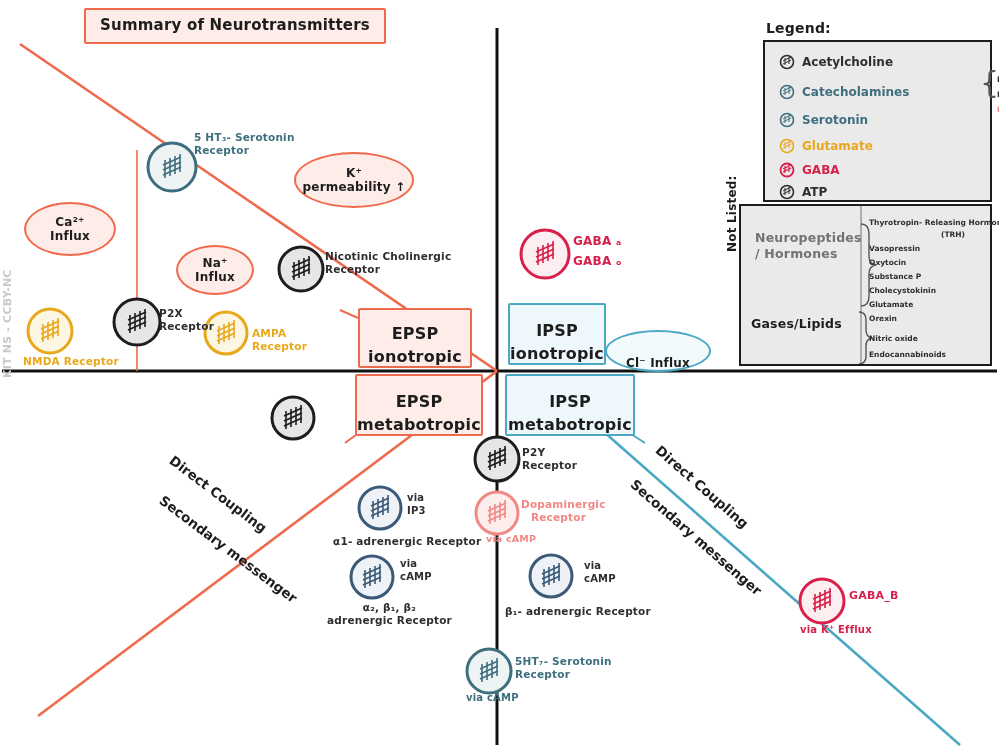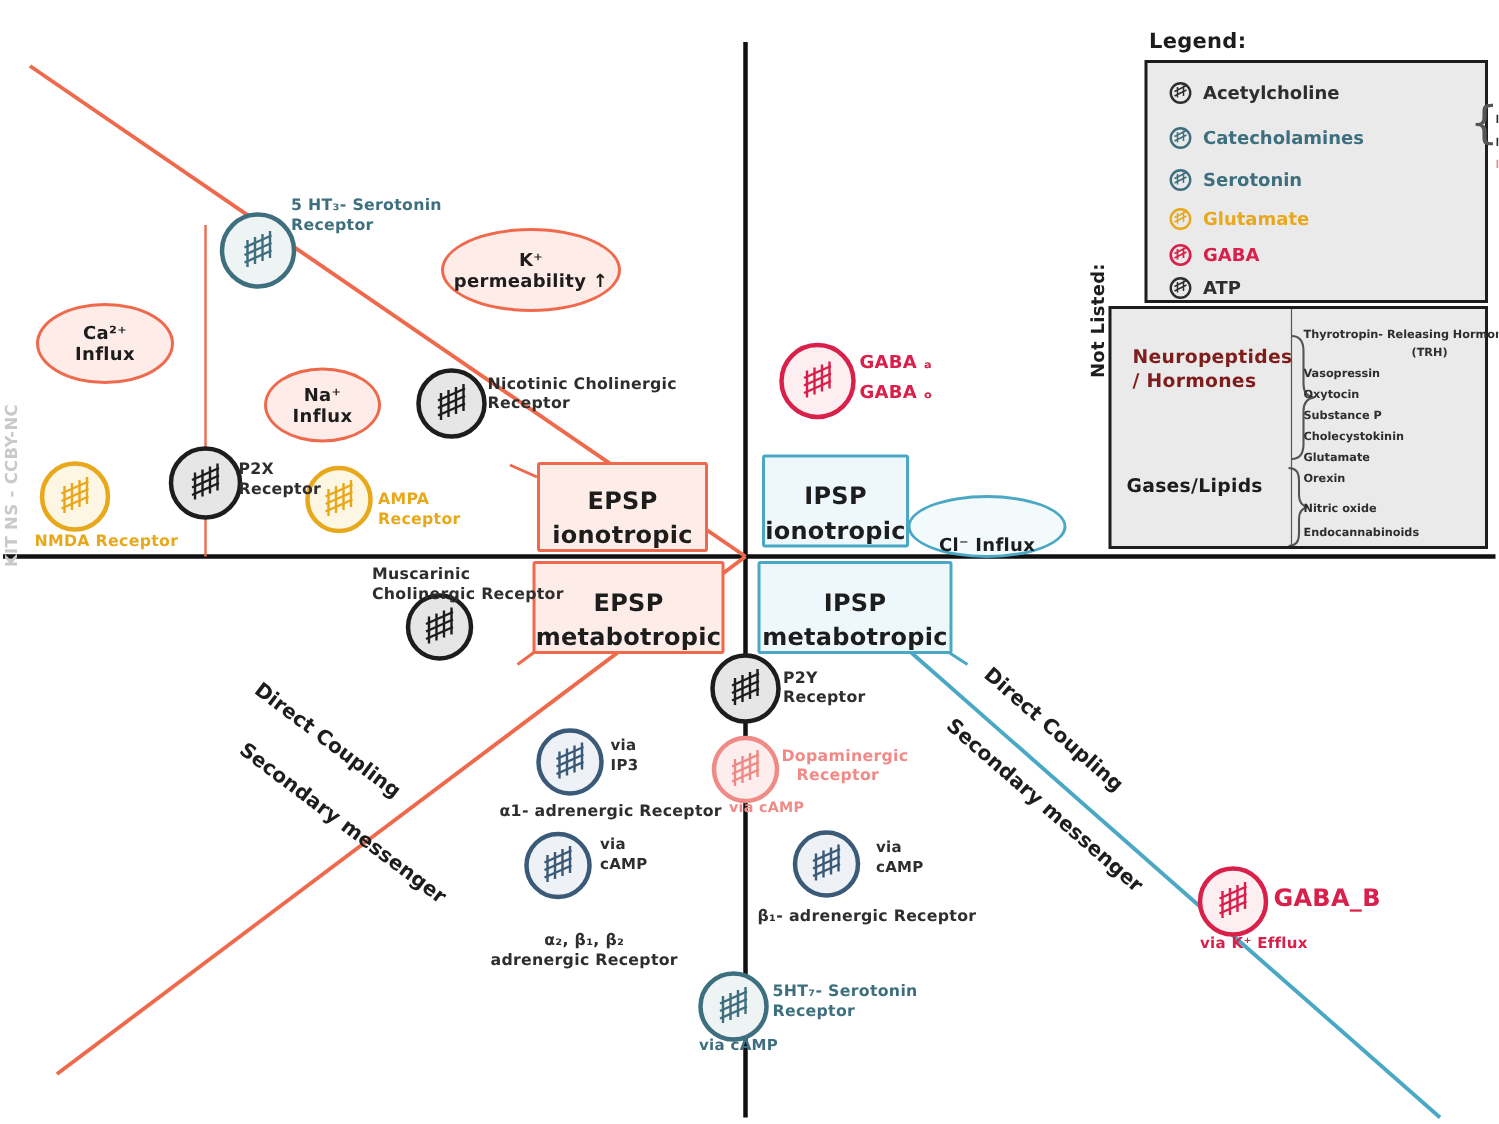--- a/index.html
+++ b/index.html
@@ -35,33 +35,33 @@
   
   .ell{display:flex;flex-direction:column;align-items:center;justify-content:center;border-radius:50%;text-align:center;}
   .ell-red{border:2px solid #ef6a4d;background:#fdece8;color:#1d1d1d;}
   .ell-blue{border:2px solid #4aa8c4;background:#f2fafc;color:#1d1d1d;justify-content:flex-end;}
   .ell span{font-size:12px;font-weight:700;line-height:1.2;}
   #ca-influx{left:24px;top:202px;width:88px;height:50px;}
   #na-influx{left:176px;top:245px;width:74px;height:46px;}
   #k-perm{left:294px;top:152px;width:116px;height:52px;}
   #cl-influx{left:605px;top:330px;width:102px;height:38px;}
   .lbl{position:absolute;font-size:10.5px;font-weight:700;line-height:1.25;white-space:nowrap;}
-  .lbl.c{text-align:center;margin-top:20px;}
+  .lbl.c{text-align:center;}
 
   
   #legend-title{left:766px;top:20px;font-size:14px;font-weight:700;color:#1d1d1d;}
   #legend-box{left:763px;top:40px;width:225px;height:158px;border:2px solid #1d1d1d;background:#eaeaea;}
   .lgrow{position:absolute;display:flex;align-items:center;text-align:center;}
   .lgrow .gname{font-size:12px;font-weight:700;margin-left:7px;}
   #cat-brace{left:215px;top:26px;font-size:30px;color:#555;line-height:1;}
   .catitem{position:absolute;font-size:7.5px;font-weight:700;color:#2e2e2e;white-space:nowrap;}
   #notlisted-box{left:739px;top:204px;width:249px;height:158px;border:2px solid #1d1d1d;background:#eaeaea;}
   #notlisted-label{left:726px;top:252px;font-size:12px;font-weight:700;color:#1d1d1d;
       transform:rotate(-90deg);transform-origin:left top;white-space:nowrap;}
-  #np-title{left:14px;top:24px;font-size:12.5px;font-weight:700;color:#7f1d1d;line-height:1.3;}
+  #np-title{left:14px;top:24px;font-size:12.5px;font-weight:700;color:#737373;line-height:1.3;}
   #gl-title{left:10px;top:110px;font-size:12.5px;font-weight:700;color:#1d1d1d;line-height:1.3;}
   .npitem{position:absolute;left:128px;font-size:7.5px;font-weight:700;color:#2e2e2e;white-space:nowrap;}
 
   
   .diag{position:absolute;font-size:13.5px;font-weight:700;color:#1d1d1d;white-space:nowrap;}
 
   
   #watermark{left:2px;top:378px;font-size:11px;font-weight:700;color:#c9c9c9;
       transform:rotate(-90deg);transform-origin:left top;white-space:nowrap;}
 </style>
@@ -81,20 +81,23 @@
 
     <path d="M604,432 L960,745" stroke="#4aa8c4" stroke-width="2.6" fill="none"></path>
 
     <line x1="137" y1="150" x2="137" y2="371" stroke="#ef6a4d" stroke-width="1.6"></line>
 
     <line x1="358" y1="318" x2="340" y2="310" stroke="#ef6a4d" stroke-width="2"></line>
     <line x1="360" y1="432" x2="345" y2="443" stroke="#ef6a4d" stroke-width="2"></line>
     <line x1="628" y1="432" x2="645" y2="443" stroke="#4aa8c4" stroke-width="2"></line>
   </svg>
 
+  <div class="abs hand" id="title">
+    <span>Summary of Neurotransmitters</span>
+  </div>
 
   <div class="abs hand qbox ebox" id="epsp-iono">
     <span>EPSP</span>
     <span class="l2">ionotropic</span>
   </div>
   <div class="abs hand qbox ibox" id="ipsp-iono">
     <span>IPSP</span>
     <span class="l2">ionotropic</span>
   </div>
   <div class="abs hand qbox ebox" id="epsp-meta">
@@ -217,24 +220,20 @@
     <div>NMDA Receptor</div>
   </div>
   <div class="lbl hand gold" style="left:252px;top:327px;">
     <div>AMPA</div>
     <div>Receptor</div>
   </div>
   <div class="lbl hand crimson" style="left:573px;top:234px;font-size:12px;">
     <div>GABA ₐ</div>
     <div style="margin-top:5px;">GABA ₒ</div>
   </div>
-  <div class="lbl hand ink" style="left:248px;top:377px;">
-    <div>Muscarinic</div>
-    <div>Cholinergic  Receptor</div>
-  </div>
   <div class="lbl hand ink" style="left:407px;top:492px;font-size:10px;">
     <div>via</div>
       <div>IP3</div>
   </div>
   <div class="lbl hand ink" style="left:333px;top:535px;">
     <div>⍺1- adrenergic Receptor</div>
   </div>
   <div class="lbl hand ink" style="left:400px;top:558px;font-size:10px;">
     <div>via</div>
       <div>cAMP</div>
@@ -261,21 +260,21 @@
   <div class="lbl hand salmon" style="left:486px;top:533px;font-size:9.5px;">
     <div>via cAMP</div>
   </div>
   <div class="lbl hand ink" style="left:584px;top:560px;font-size:10px;">
     <div>via</div>
       <div>cAMP</div>
   </div>
   <div class="lbl hand ink" style="left:505px;top:605px;">
     <div>β₁- adrenergic Receptor</div>
   </div>
-  <div class="lbl hand crimson" style="left:849px;top:589px;font-size:16px;">
+  <div class="lbl hand crimson" style="left:849px;top:589px;font-size:11px;">
     <div>GABA_B</div>
   </div>
   <div class="lbl hand crimson" style="left:800px;top:624px;font-size:10px;">
     <div>via K⁺ Efflux</div>
   </div>
 
   <div class="diag" style="left:176px;top:452px;transform:rotate(37deg);transform-origin:left top;">Direct Coupling</div>
   <div class="diag" style="left:166px;top:492px;transform:rotate(37deg);transform-origin:left top;">Secondary messenger</div>
   <div class="diag" style="left:663px;top:442px;transform:rotate(41deg);transform-origin:left top;">Direct Coupling</div>
   <div class="diag" style="left:638px;top:476px;transform:rotate(41deg);transform-origin:left top;">Secondary messenger</div>

